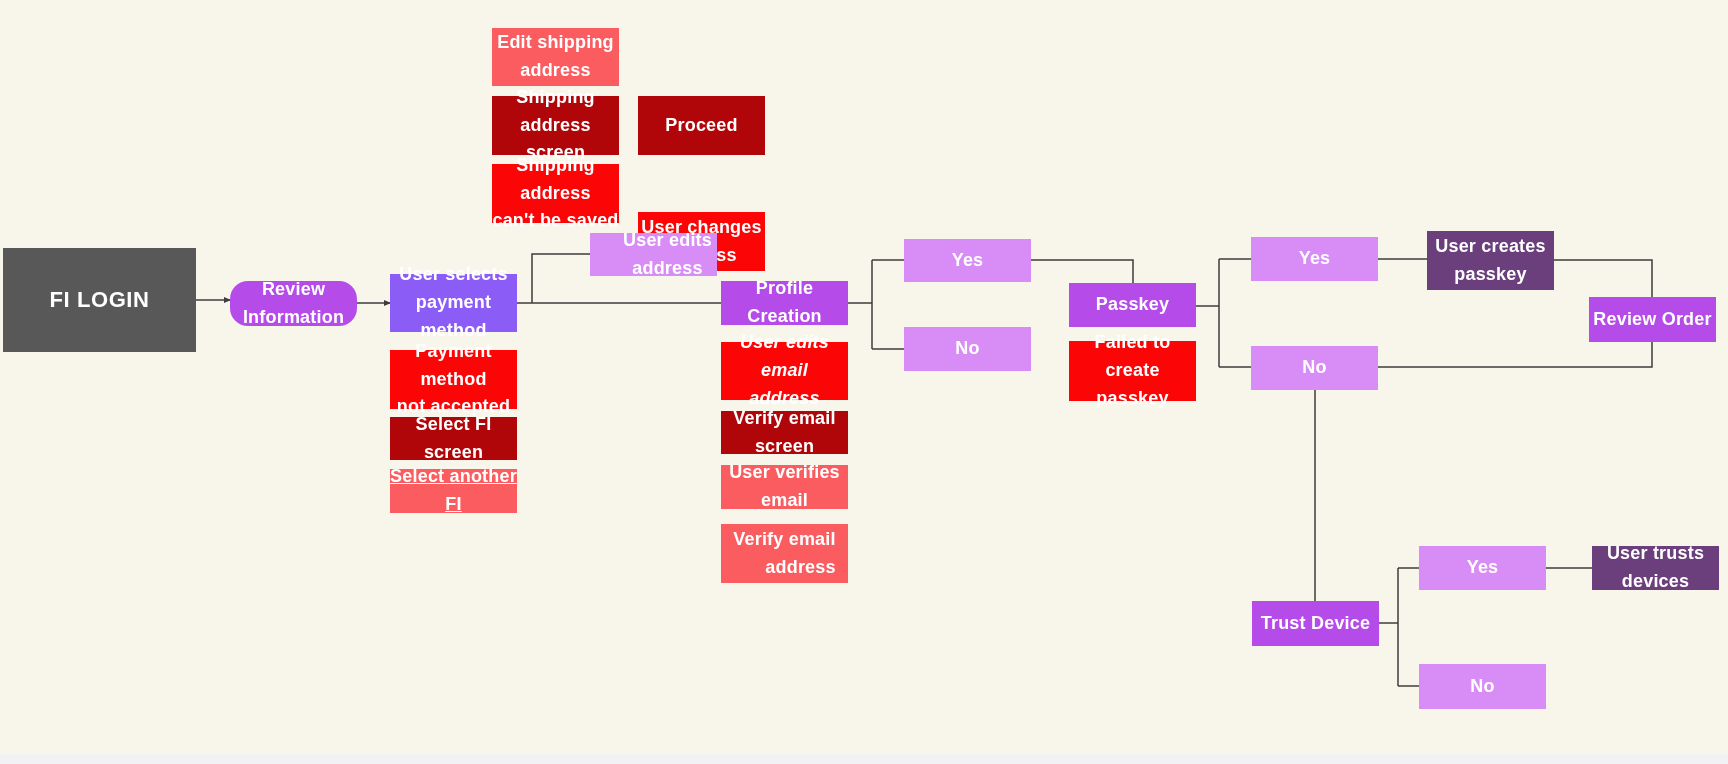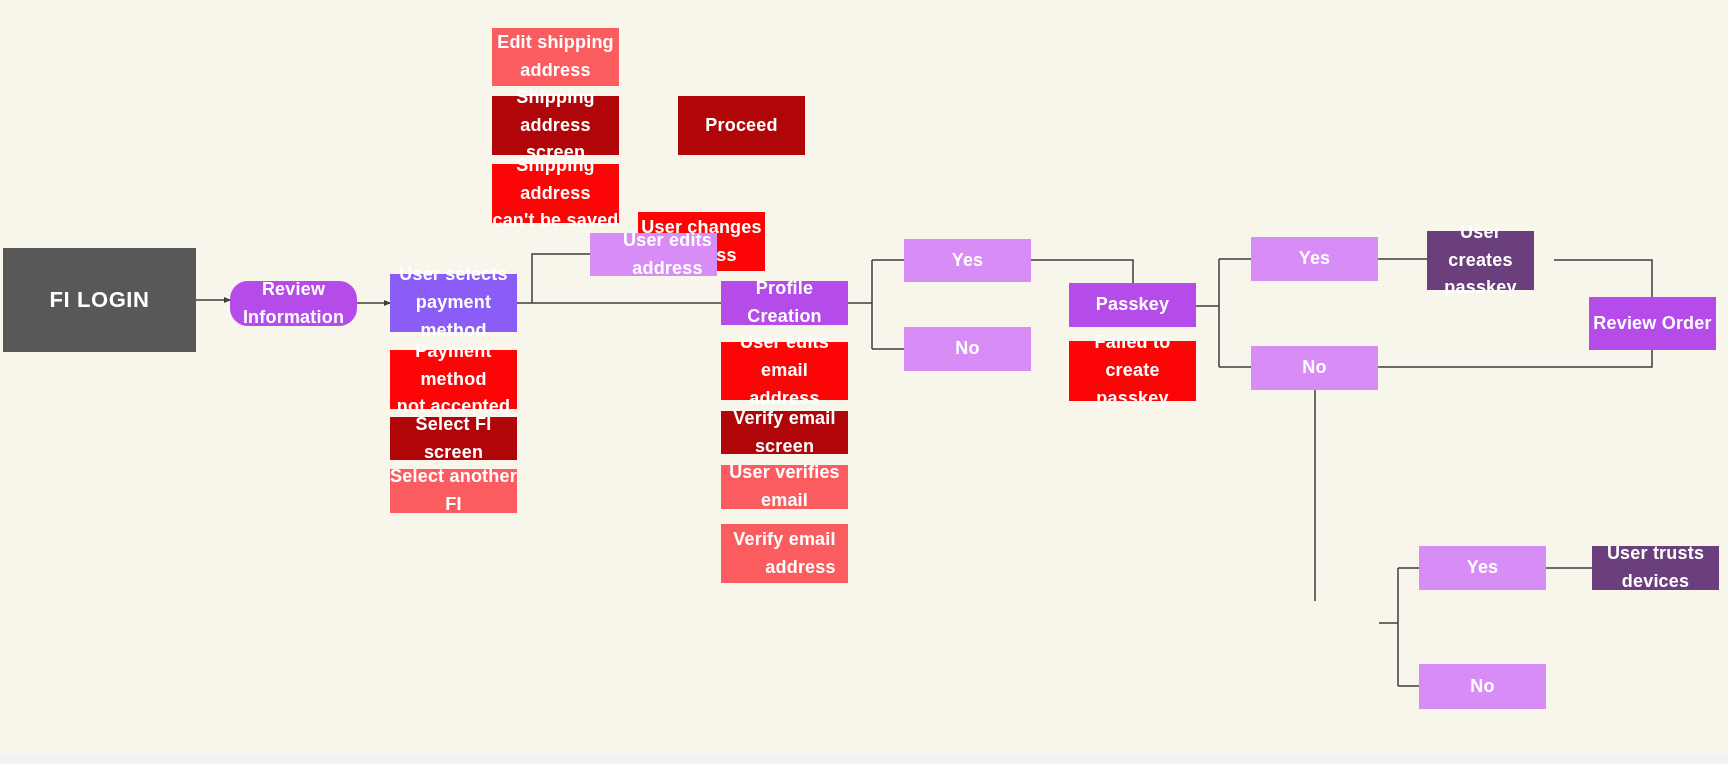--- a/index.html
+++ b/index.html
@@ -88,44 +88,45 @@
       <polyline points="1546,568 1592,568" fill="none" stroke="#3D3D3D" stroke-width="1.5"></polyline>
     </svg>
   <div id="bottom-bar" style="background: rgb(242, 242, 244);"></div>
 <div class="node start-node" style="left: 3px; top: 248px; width: 193px; height: 104px; background: rgb(88, 88, 88);"><span>FI LOGIN</span></div>
     <div class="node" style="left: 230px; top: 281px; width: 127px; height: 45px; background: rgb(181, 75, 232); border-radius: 18px;"><span>Review Information</span></div>
     <div class="node" style="left: 390px; top: 274px; width: 127px; height: 58px; background: #8b5cf6;"><span>User selects
 payment  method</span></div>
     <div class="node" style="left: 390px; top: 350px; width: 127px; height: 59px; background: rgb(251, 5, 6);"><span>Payment method
 not  accepted</span></div>
     <div class="node" style="left: 390px; top: 417px; width: 127px; height: 43px; background: rgb(176, 6, 9);"><span>Select FI screen</span></div>
-    <div class="node" style="left: 390px; top: 469px; width: 127px; height: 44px; background: rgb(250, 92, 95);"><span>Select another FI</span></div>
+    <div class="node" style="left: 390px; top: 469px; width: 127px; height: 44px; background: rgb(250, 92, 95); text-decoration: underline;"><span>Select another FI</span></div>
     <div class="node" style="left: 492px; top: 28px; width: 127px; height: 58px; background: rgb(250, 92, 95);"><span>Edit shipping
 address</span></div>
     <div class="node" style="left: 492px; top: 96px; width: 127px; height: 59px; background: rgb(176, 6, 9);"><span>Shipping address
 screen</span></div>
-    <div class="node" style="left: 638px; top: 96px; width: 127px; height: 59px; background: rgb(176, 6, 9); margin-left: 40px;"><span>Proceed</span></div>
+    <div class="node" style="left: 638px; top: 96px; width: 127px; height: 59px; background: rgb(176, 6, 9);"><span>Proceed</span></div>
     <div class="node" style="left: 492px; top: 164px; width: 127px; height: 59px; background: rgb(251, 5, 6);"><span>Shipping address
 can't be saved</span></div>
     <div class="node" style="left: 638px; top: 164px; width: 127px; height: 59px; background: rgb(251, 5, 6); margin-top: 48px;"><span>User changes
 address</span></div>
     <div class="node" style="left: 590px; top: 233px; width: 127px; height: 43px; background: rgb(215, 140, 246); padding-left: 28px;"><span>User edits address</span></div>
     <div class="node" style="left: 721px; top: 281px; width: 127px; height: 44px; background: rgb(181, 75, 232);"><span>Profile Creation</span></div>
-    <div class="node" style="left: 721px; top: 342px; width: 127px; height: 58px; background: rgb(251, 5, 6);"><span>User edits email
+    <div class="node" style="left: 721px; top: 342px; width: 127px; height: 58px; background: rgb(251, 5, 6); font-style: italic;"><span>User edits email
 address</span></div>
     <div class="node" style="left: 721px; top: 411px; width: 127px; height: 43px; background: rgb(176, 6, 9);"><span>Verify email screen</span></div>
     <div class="node" style="left: 721px; top: 465px; width: 127px; height: 44px; background: rgb(250, 92, 95); justify-content: flex-end;"><span>User verifies email</span></div>
     <div class="node" style="left: 721px; top: 524px; width: 127px; height: 59px; background: rgb(250, 92, 95); text-align: right;"><span>Verify email
 address</span></div>
     <div class="node" style="left: 904px; top: 239px; width: 127px; height: 43px; background: rgb(215, 140, 246);"><span>Yes</span></div>
     <div class="node" style="left: 904px; top: 327px; width: 127px; height: 44px; background: rgb(215, 140, 246);"><span>No</span></div>
     <div class="node" style="left: 1069px; top: 283px; width: 127px; height: 44px; background: rgb(181, 75, 232);"><span>Passkey</span></div>
     <div class="node" style="left: 1069px; top: 341px; width: 127px; height: 60px; background: rgb(251, 5, 6);"><span>Failed to create
 passkey</span></div>
     <div class="node" style="left: 1251px; top: 237px; width: 127px; height: 44px; background: rgb(215, 140, 246);"><span>Yes</span></div>
     <div class="node" style="left: 1251px; top: 346px; width: 127px; height: 44px; background: rgb(215, 140, 246);"><span>No</span></div>
-    <div class="node" style="left: 1427px; top: 231px; width: 107px; height: 59px; background: rgb(107, 62, 124);"><span>User creates
+    <div class="node" style="left: 1427px; top: 231px; width: 127px; height: 59px; background: rgb(107, 62, 124);"><span>User creates
 passkey</span></div>
-    <div class="node" style="left: 1589px; top: 297px; width: 127px; height: 53px; background: rgb(181, 75, 232);"><span>Review Order</span></div>
+    <div class="node" style="left: 1589px; top: 297px; width: 127px; height: 45px; background: rgb(181, 75, 232);"><span>Review Order</span></div>
+    <div class="node" style="left: 1252px; top: 601px; width: 127px; height: 45px; background: rgb(181, 75, 232);"><span>Trust Device</span></div>
     <div class="node" style="left: 1419px; top: 546px; width: 127px; height: 44px; background: rgb(215, 140, 246);"><span>Yes</span></div>
     <div class="node" style="left: 1419px; top: 664px; width: 127px; height: 45px; background: rgb(215, 140, 246);"><span>No</span></div>
     <div class="node" style="left: 1592px; top: 546px; width: 127px; height: 44px; background: rgb(107, 62, 124);"><span>User trusts devices</span></div>
   </div>
 
 </body></html>

